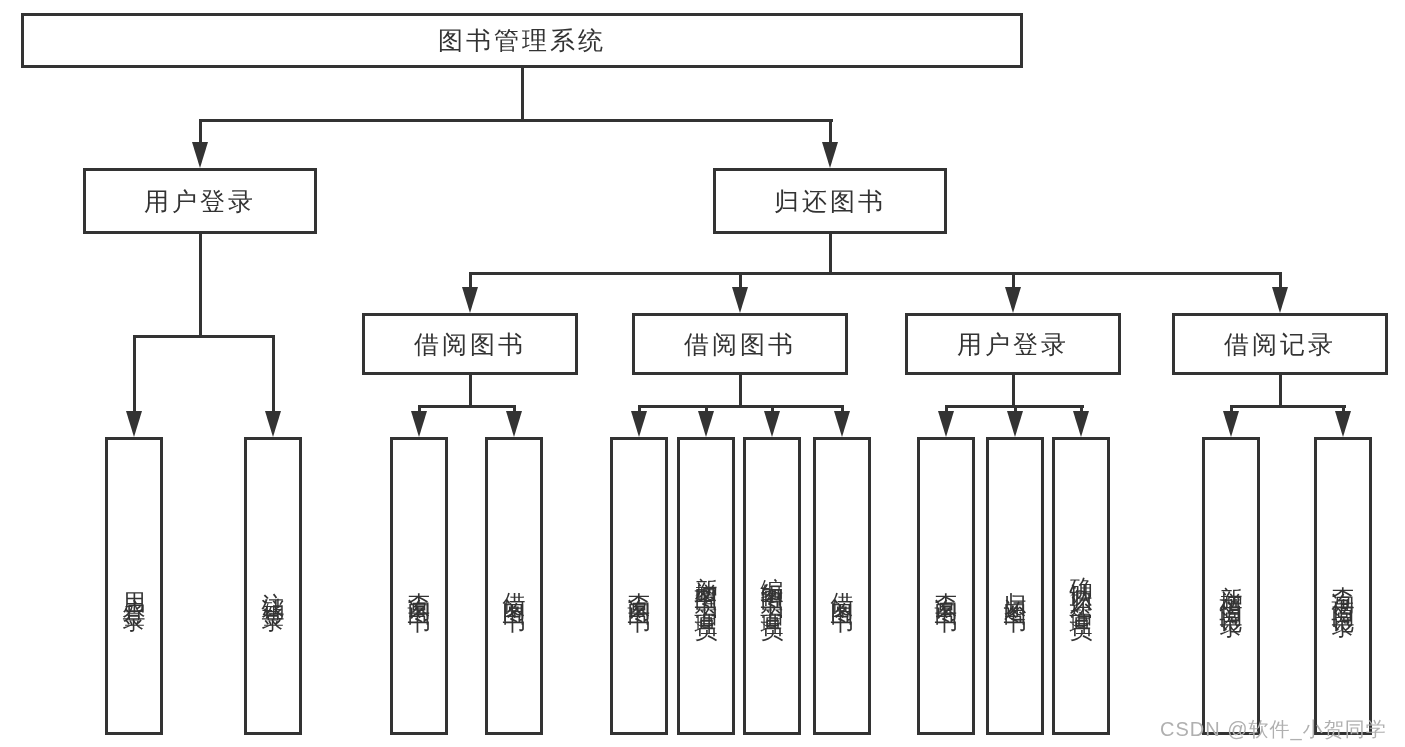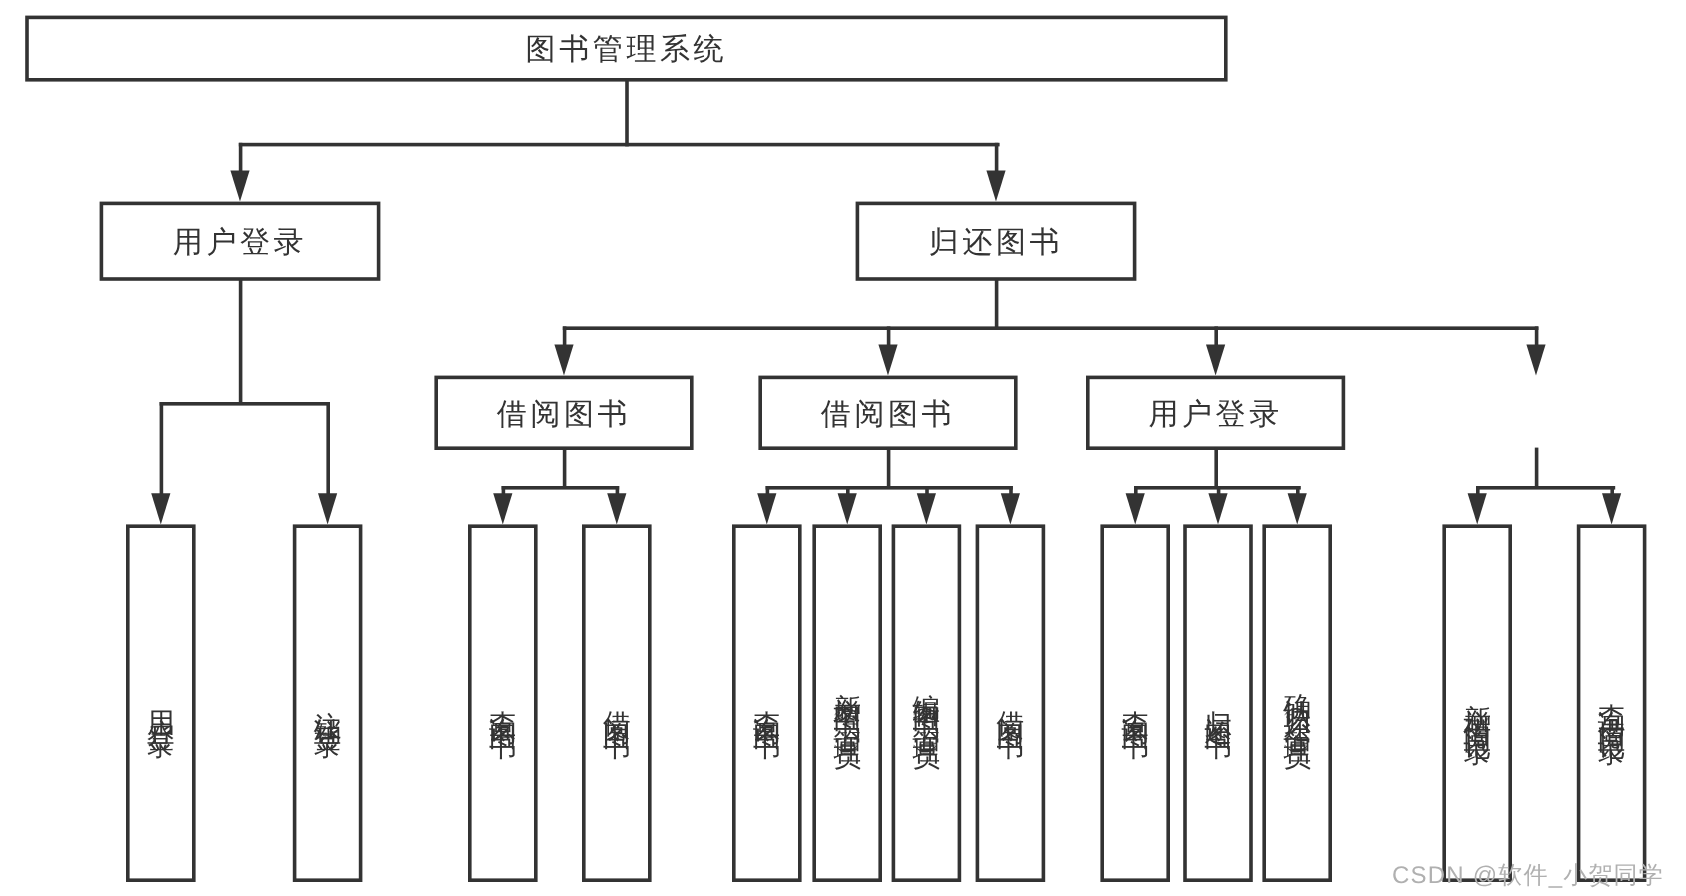--- a/index.html
+++ b/index.html
@@ -59,20 +59,21 @@
   <div class="vline" style="left:1012px;top:272px;height:18px;"></div>
   <div class="vline" style="left:1279px;top:272px;height:18px;"></div>
   <div class="arrow" style="left:462px;top:287px;"></div>
   <div class="arrow" style="left:732px;top:287px;"></div>
   <div class="arrow" style="left:1005px;top:287px;"></div>
   <div class="arrow" style="left:1272px;top:287px;"></div>
 
   <div class="box h-label" style="left:362px;top:313px;width:216px;height:62px;">借阅图书</div>
   <div class="box h-label" style="left:632px;top:313px;width:216px;height:62px;">借阅图书</div>
   <div class="box h-label" style="left:905px;top:313px;width:216px;height:62px;">用户登录</div>
+  <div class="box h-label" style="left:1172px;top:313px;width:216px;height:62px;">借阅记录</div>
 
   <div class="vline" style="left:469px;top:373px;height:34px;"></div>
   <div class="hline" style="left:418px;top:405px;width:98px;"></div>
   <div class="vline" style="left:418px;top:405px;height:12px;"></div>
   <div class="vline" style="left:513px;top:405px;height:12px;"></div>
   <div class="arrow" style="left:411px;top:411px;"></div>
   <div class="arrow" style="left:506px;top:411px;"></div>
 
   <div class="vline" style="left:739px;top:373px;height:34px;"></div>
   <div class="hline" style="left:638px;top:405px;width:206px;"></div>

